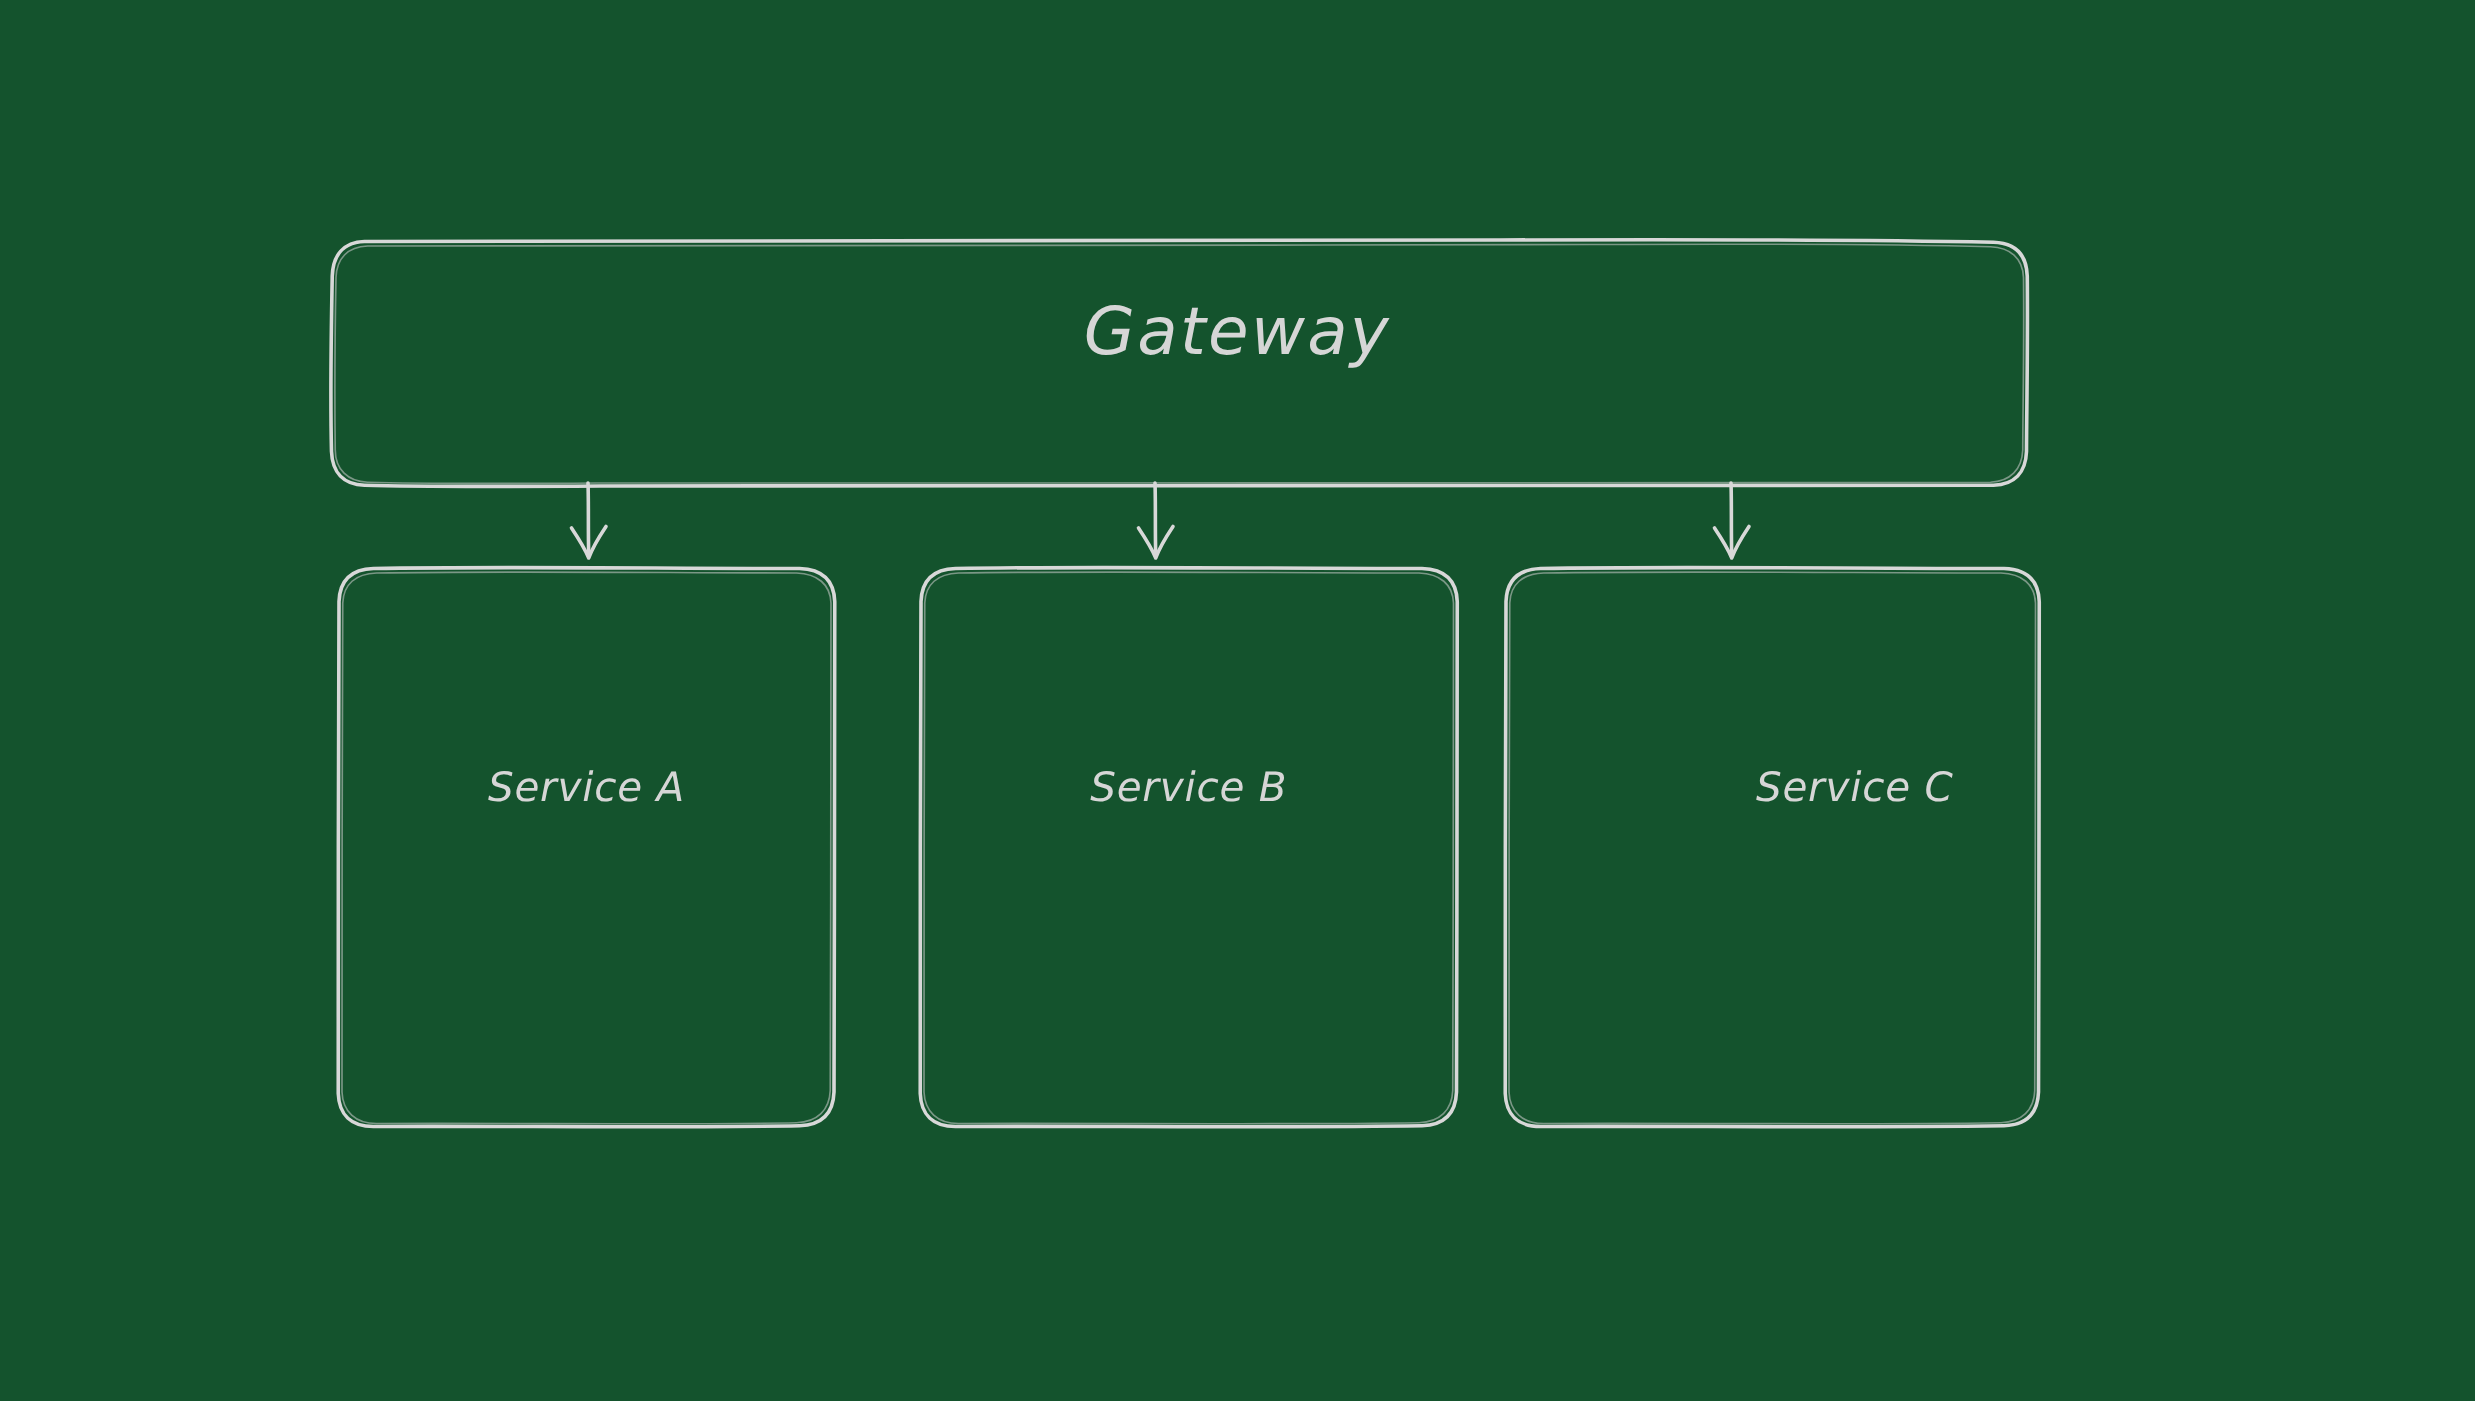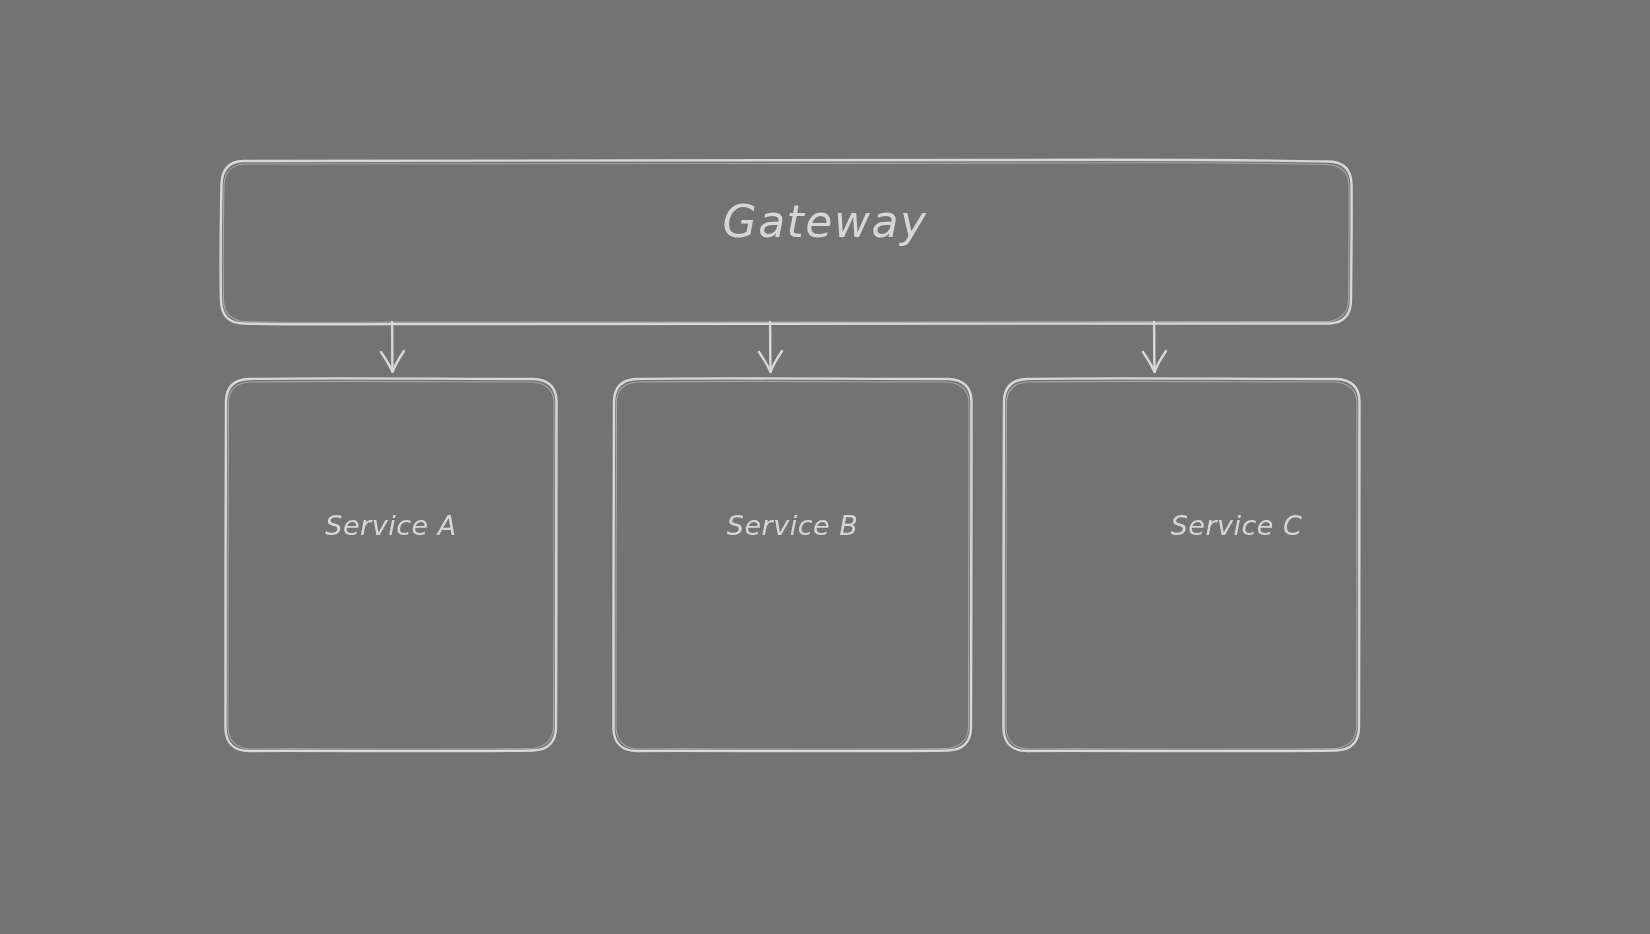--- a/index.html
+++ b/index.html
@@ -11,21 +11,21 @@
     width: 1650px;
     height: 934px;
     background: #131313;
     overflow: hidden;
     font-family: "DejaVu Sans", sans-serif;
   }
   #canvas-root {
     position: relative;
     width: 1650px;
     height: 934px;
-    background: #737373;
+    background: #14532d;
   }
   #diagram-svg {
     position: absolute;
     inset: 0;
     width: 1650px;
     height: 934px;
     display: block;
   }
   .node-label {
     position: absolute;

